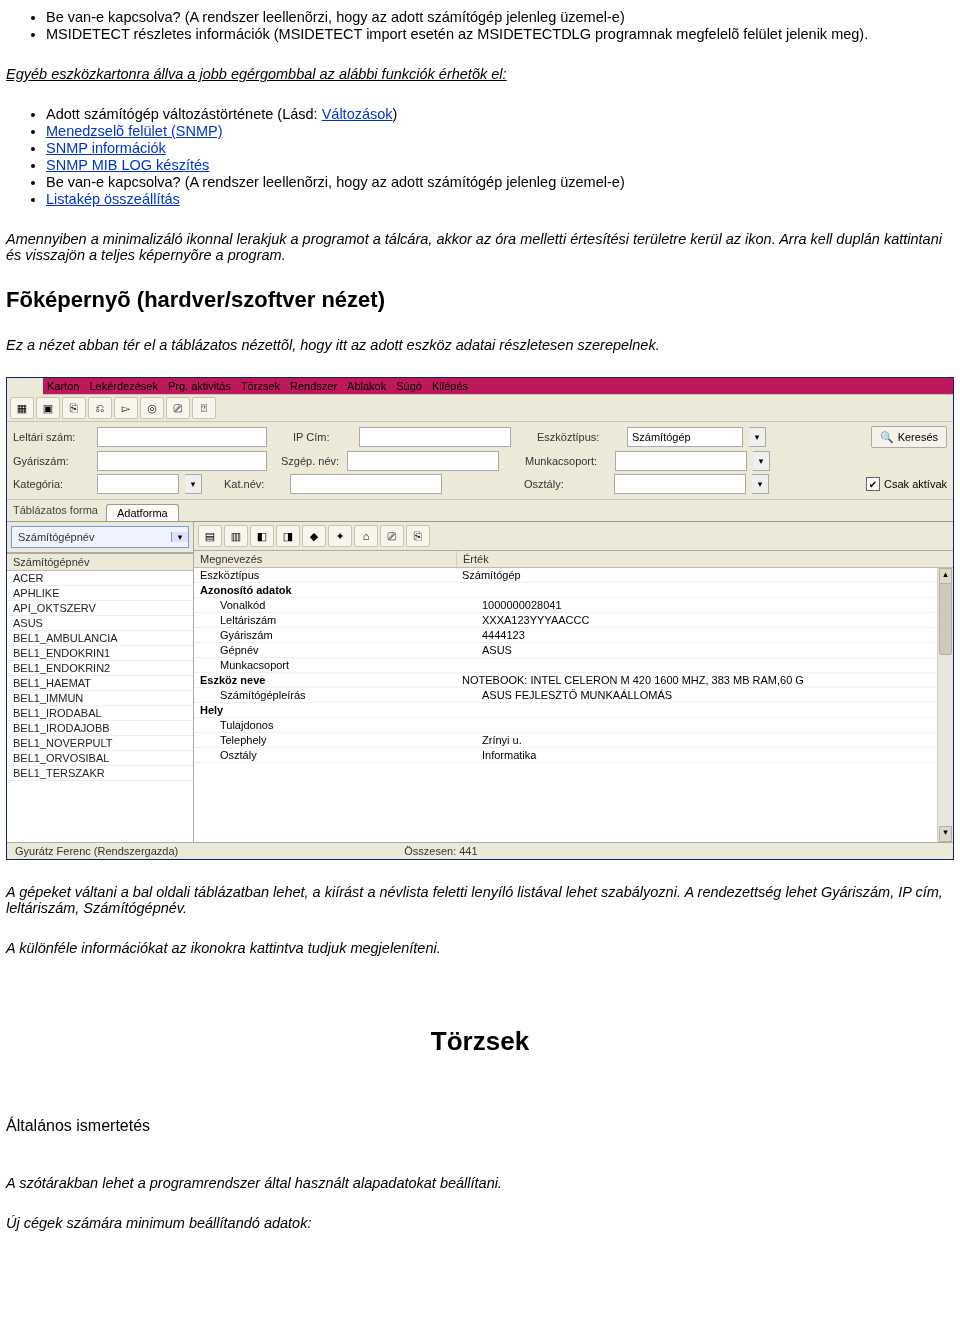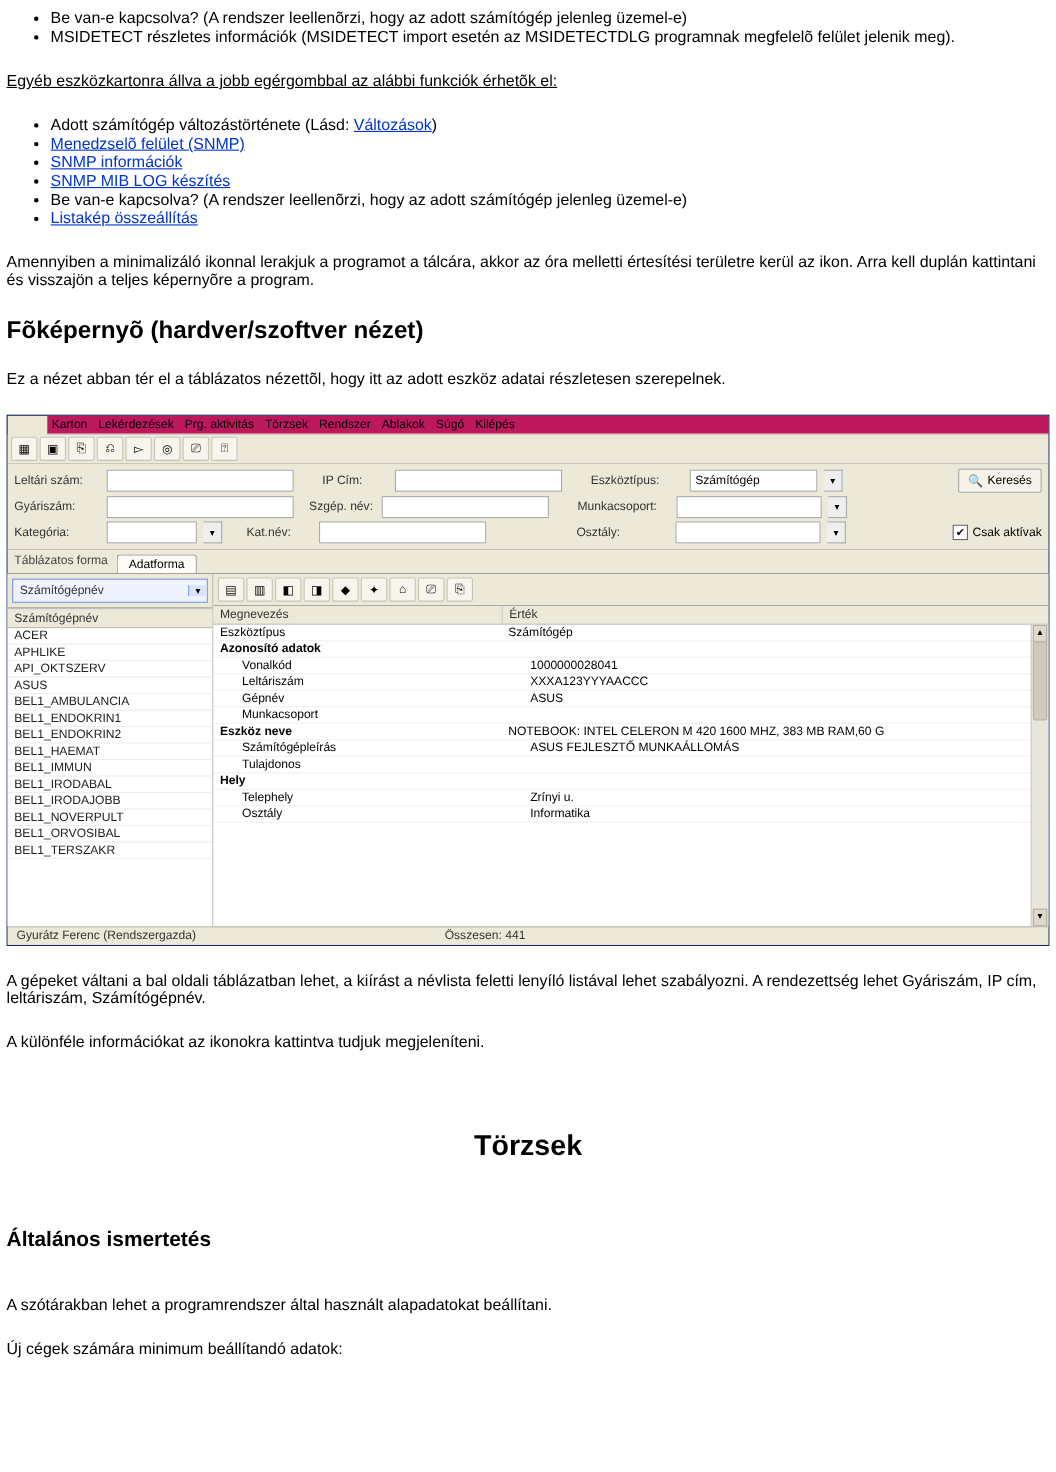--- a/index.html
+++ b/index.html
@@ -12,25 +12,25 @@
     width: 960px;
     box-sizing: border-box;
   }
   ul.doclist {
     margin: 0 0 10px 0;
     padding-left: 40px;
   }
   ul.doclist li {
     margin: 1px 0;
   }
-  p { margin: 24px 0; }
+  p { margin: 24px 0; font-style: italic; }
   a.doclink { color: #0033cc; text-decoration: underline; }
   h2.subhead { font-size: 22px; font-weight: bold; margin: 14px 0 18px 0; }
   h2.bighead { font-size: 26px; font-weight: bold; text-align: center; margin: 70px 0 60px 0; }
-  h3.sechead { font-size: 19px; font-weight: bold; margin: 10px 0 40px 0; }
+  h3.sechead { font-size: 16px; font-weight: normal; margin: 10px 0 40px 0; }
   .underline { text-decoration: underline; }
 
   
   .app-window {
     width: 946px;
     border: 1px solid #0a246a;
     margin: 6px 0 20px 0;
     font-family: Tahoma, Arial, sans-serif;
     font-size: 11px;
     background: #ece9d8;
@@ -307,41 +307,45 @@
             </div>
             <div class="grow">
               <div class="g1 indent">Vonalkód</div>
               <div class="g2">1000000028041</div>
             </div>
             <div class="grow">
               <div class="g1 indent">Leltáriszám</div>
               <div class="g2">XXXA123YYYAACCC</div>
             </div>
             <div class="grow">
+              <div class="g1 indent">Gyáriszám</div>
+              <div class="g2">4444123</div>
+            </div>
+            <div class="grow">
               <div class="g1 indent">Gépnév</div>
               <div class="g2">ASUS</div>
             </div>
             <div class="grow">
               <div class="g1 indent">Munkacsoport</div>
               <div class="g2"></div>
             </div>
             <div class="grow">
               <div class="g1 b">Eszköz neve</div>
               <div class="g2">NOTEBOOK: INTEL CELERON M 420 1600 MHZ, 383 MB RAM,60 G</div>
             </div>
             <div class="grow">
               <div class="g1 indent">Számítógépleírás</div>
               <div class="g2">ASUS FEJLESZTŐ MUNKAÁLLOMÁS</div>
             </div>
             <div class="grow">
+              <div class="g1 b">Hely</div>
+              <div class="g2"></div>
+            </div>
+            <div class="grow">
               <div class="g1 indent">Tulajdonos</div>
-              <div class="g2"></div>
-            </div>
-            <div class="grow">
-              <div class="g1 b">Hely</div>
               <div class="g2"></div>
             </div>
             <div class="grow">
               <div class="g1 indent">Telephely</div>
               <div class="g2">Zrínyi u.</div>
             </div>
             <div class="grow">
               <div class="g1 indent">Osztály</div>
               <div class="g2">Informatika</div>
             </div>

